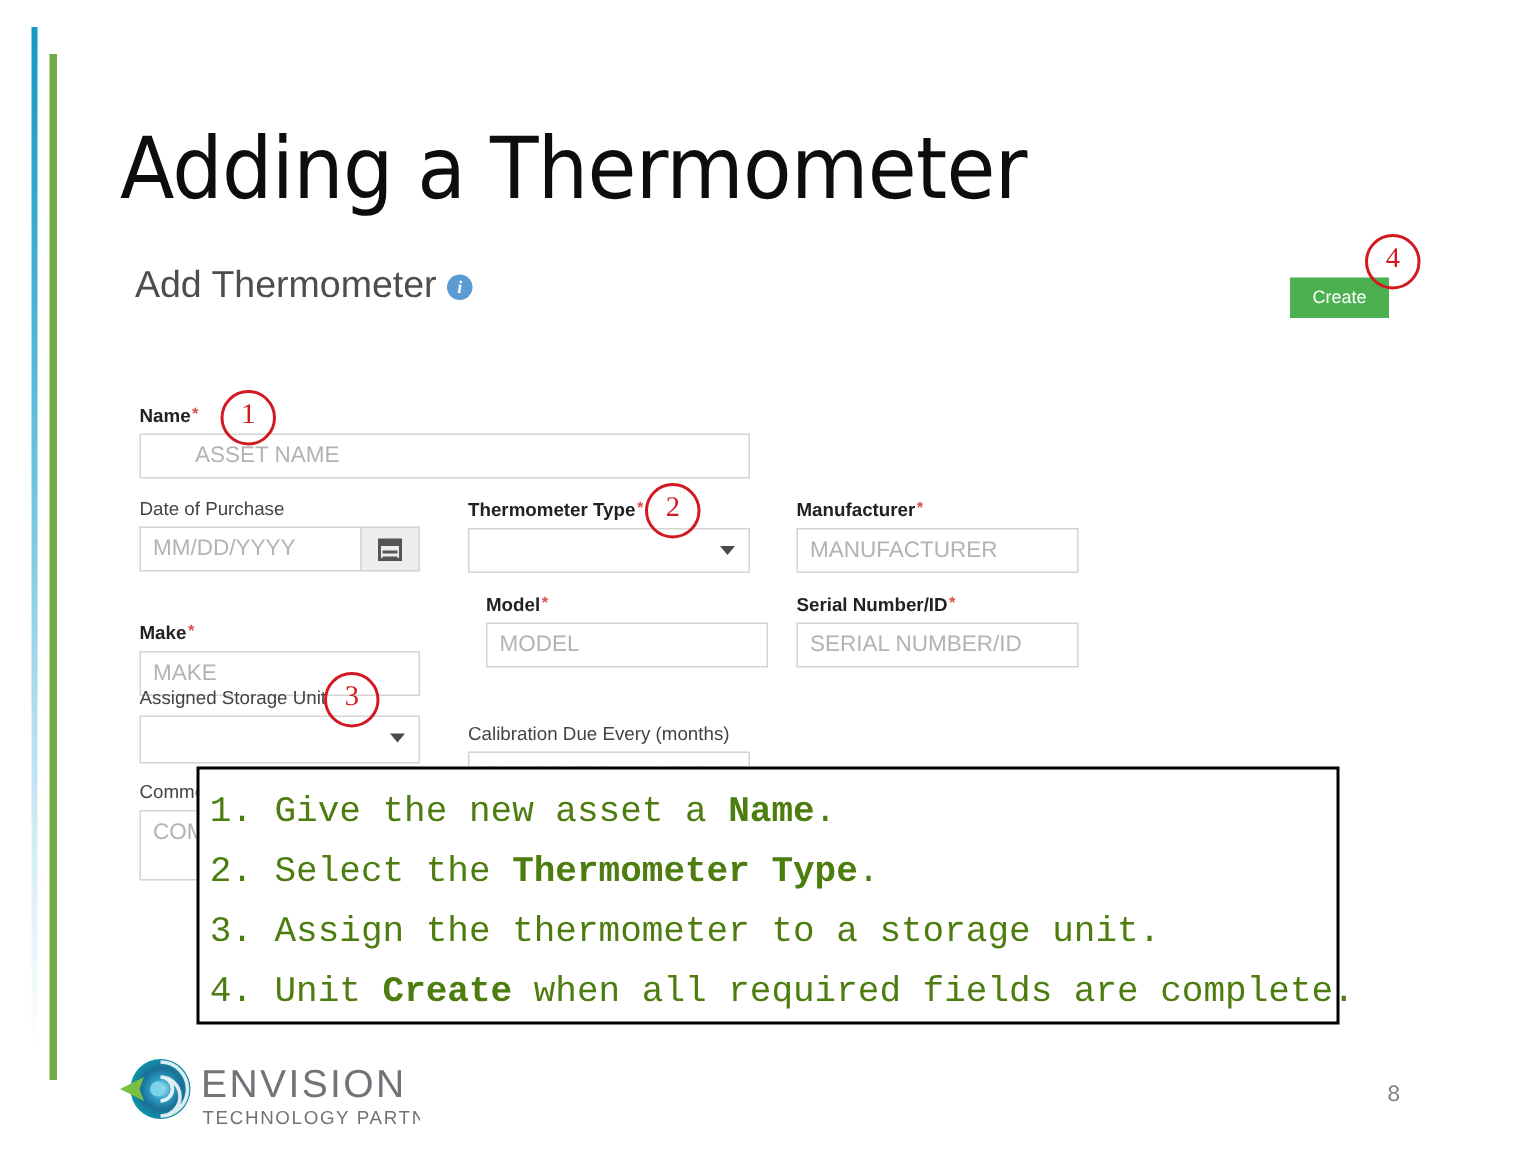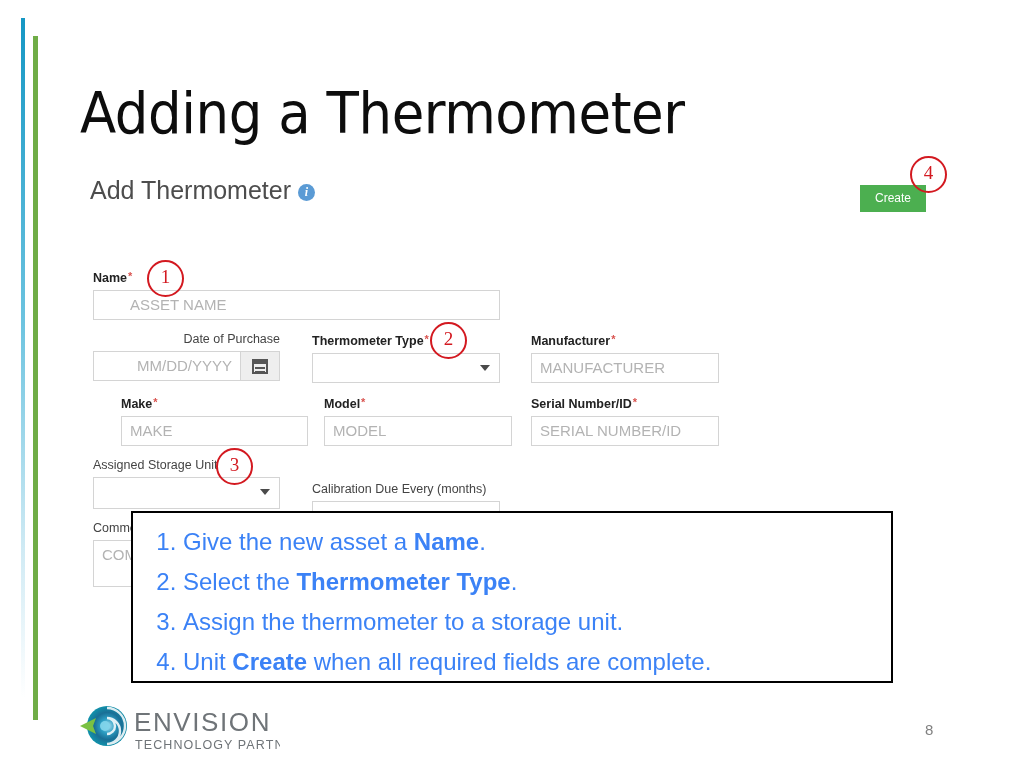--- a/index.html
+++ b/index.html
@@ -203,22 +203,22 @@
     background: #ffffff;
     border: 2px solid #000000;
     box-sizing: border-box;
     z-index: 40;
     padding: 9px 0 0 14px;
   }
   .instruction-list {
     margin: 0;
     padding: 0 0 0 36px;
     list-style: decimal;
-    color: #3b82f6;
-    font-family: Liberation Sans, sans-serif;
+    color: #4d7c0f;
+    font-family: Liberation Mono, monospace;
   }
   .instruction-list li {
     font-size: 24px;
     line-height: 40px;
     white-space: nowrap;
   }
   .instruction-list li b { font-weight: bold; }
 
   
   .logo-wrap {
@@ -249,21 +249,21 @@
   <span>Add Thermometer</span><span class="info-icon">i</span>
 </div>
 
 <div class="create-button">Create</div>
 
 <div class="field" style="left:93px; top:269px; width:407px;">
   <div class="field-label req"><span>Name</span><span class="req-star">*</span></div>
   <div class="input-box" style="width:407px;padding-left:36px;">ASSET NAME</div>
 </div>
 
-<div class="field" style="left:93px; top:332px; width:187px;text-align:right;">
+<div class="field" style="left:93px; top:332px; width:187px;">
   <div class="field-label opt">Date of Purchase</div>
   <div class="date-group" style="width:187px;">
     <div class="input-box">MM/DD/YYYY</div>
     <div class="date-btn">
       <span class="cal-glyph"></span>
     </div>
   </div>
 </div>
 
 <div class="field" style="left:312px; top:332px; width:188px;">
@@ -272,21 +272,21 @@
     <span style="font-size:15px;color:#555;line-height:28px;padding-left:8px;display:inline-block;"></span>
     <span class="select-arrow"></span>
   </div>
 </div>
 
 <div class="field" style="left:531px; top:332px; width:188px;">
   <div class="field-label req"><span>Manufacturer</span><span class="req-star">*</span></div>
   <div class="input-box" style="width:188px;">MANUFACTURER</div>
 </div>
 
-<div class="field" style="left:93px; top:395px; width:187px;margin-left:28px;">
+<div class="field" style="left:93px; top:414px; width:187px;">
   <div class="field-label req"><span>Make</span><span class="req-star">*</span></div>
   <div class="input-box" style="width:187px;">MAKE</div>
 </div>
 
 <div class="field" style="left:324px; top:395px; width:188px;">
   <div class="field-label req"><span>Model</span><span class="req-star">*</span></div>
   <div class="input-box" style="width:188px;">MODEL</div>
 </div>
 
 <div class="field" style="left:531px; top:395px; width:188px;">

